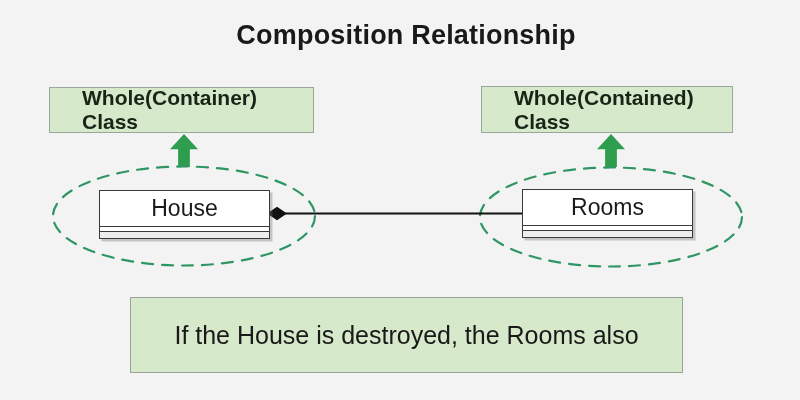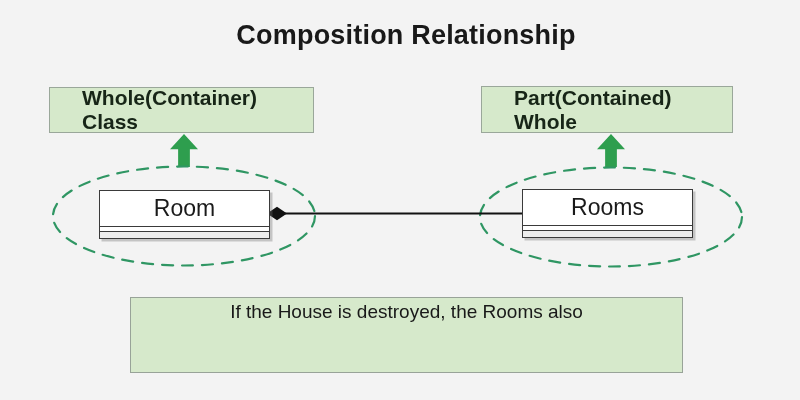--- a/index.html
+++ b/index.html
@@ -71,61 +71,61 @@
   .connector-svg { position: absolute; left: 258px; top: 200px; width: 262px; height: 28px; }
 
   .note-box {
     position: absolute;
     left: 124px; top: 297px; width: 553px; height: 76px;
     background: #d6e9cb;
     border: 1px solid #98a398;
     display: flex;
     flex-direction: column;
     align-items: center;
-    justify-content: flex-start;
-    font-size: 19px;
+    justify-content: center;
+    font-size: 25px;
     font-weight: 500;
     color: #191919;
     line-height: 28px;
     text-align: center;
   }
 </style>
 </head>
 <body>
 
 <div class="stage">
 
   <div class="title">Composition Relationship</div>
 
   <div class="green-label label-whole">
     <span>Whole(Container) Class</span>
   </div>
 
   <div class="green-label label-part">
-    <span>Part(Contained) Whole</span>
+    <span>Whole(Contained) Class</span>
   </div>
 
   <div class="up-arrow arrow-left"></div>
   <div class="up-arrow arrow-right"></div>
 
   <svg class="ellipse-svg ellipse-left" viewBox="0 0 268 104">
     <ellipse cx="134" cy="52" rx="131" ry="49.5" fill="none" stroke="#2f9663" stroke-width="2.2" stroke-dasharray="11 9" stroke-linecap="round"></ellipse>
   </svg>
 
   <svg class="ellipse-svg ellipse-right" viewBox="0 0 268 104">
     <ellipse cx="134" cy="52" rx="131" ry="49.5" fill="none" stroke="#2f9663" stroke-width="2.2" stroke-dasharray="11 9" stroke-linecap="round"></ellipse>
   </svg>
 
   <svg class="connector-svg" viewBox="0 0 262 28">
     <line x1="14" y1="13.5" x2="260" y2="13.5" stroke="#111111" stroke-width="2"></line>
     <polygon points="3,13.5 13,6.8 23,13.5 13,20.2" fill="#111111"></polygon>
   </svg>
 
   <div class="uml-class class-house">
-    <div class="uml-name">Room</div>
+    <div class="uml-name">House</div>
     <div class="uml-attrs"></div>
     <div class="uml-methods"></div>
   </div>
 
   <div class="uml-class class-room">
     <div class="uml-name">Rooms</div>
     <div class="uml-attrs"></div>
     <div class="uml-methods"></div>
   </div>
 

